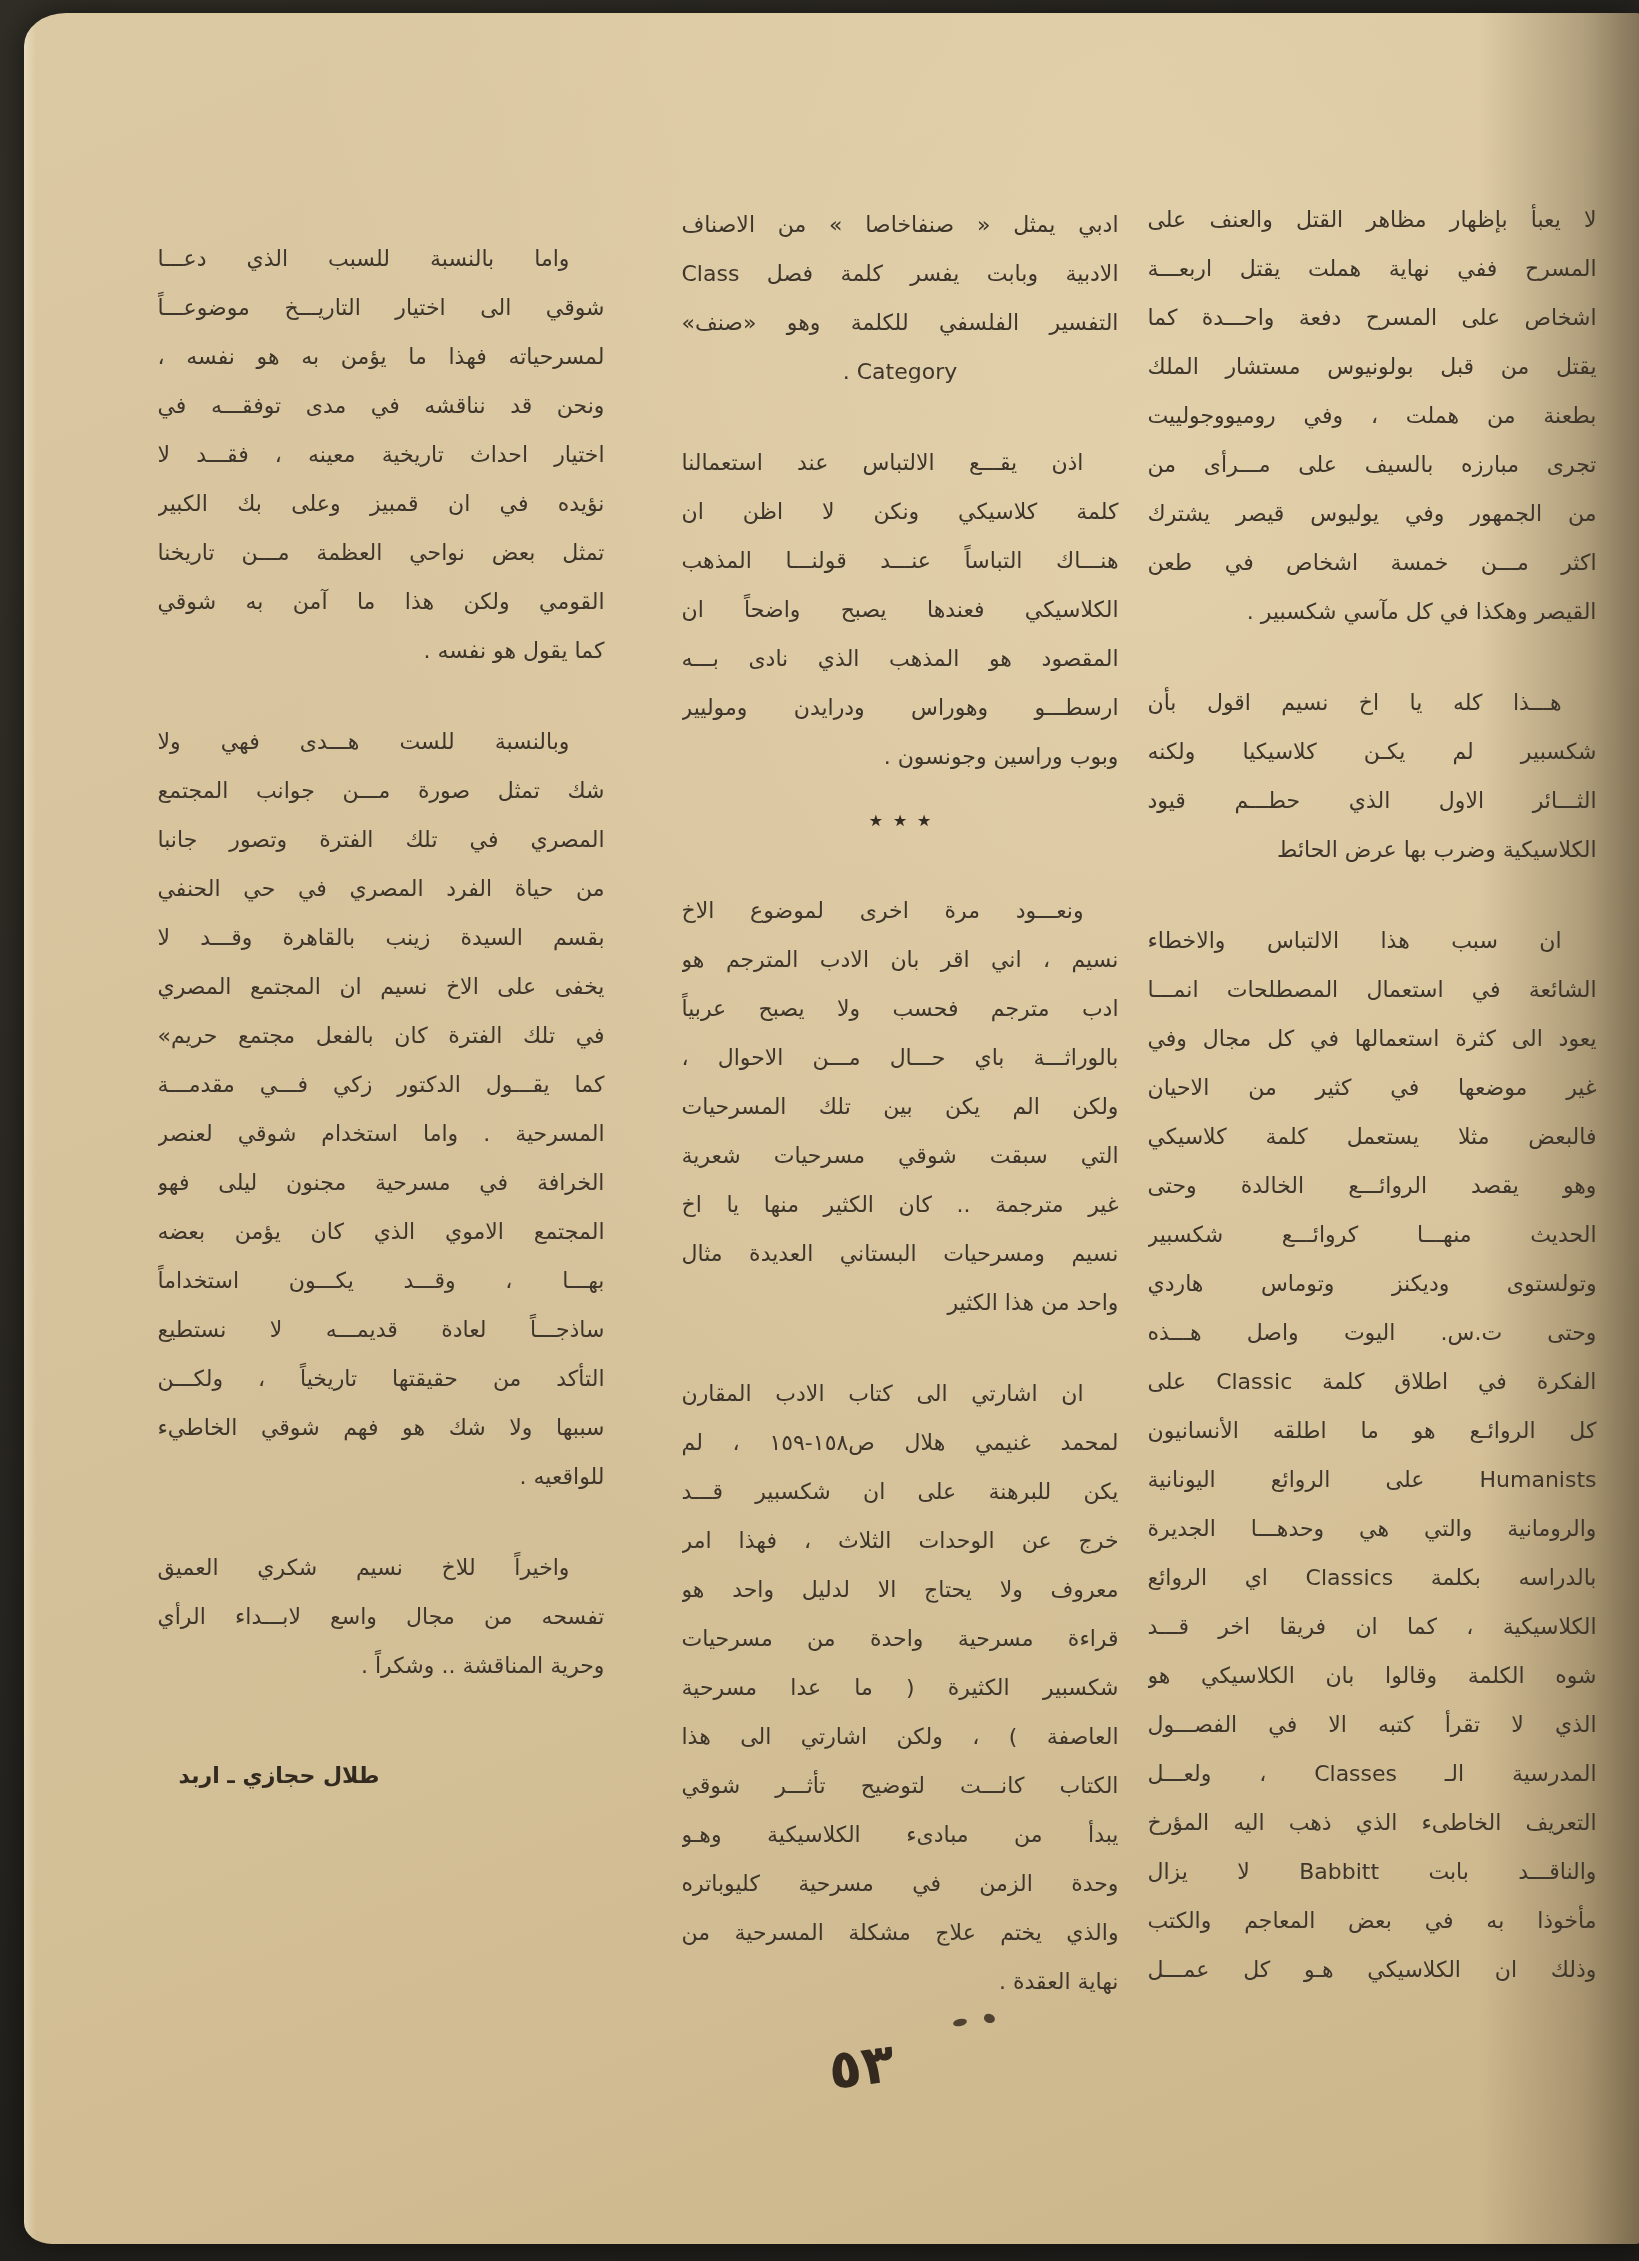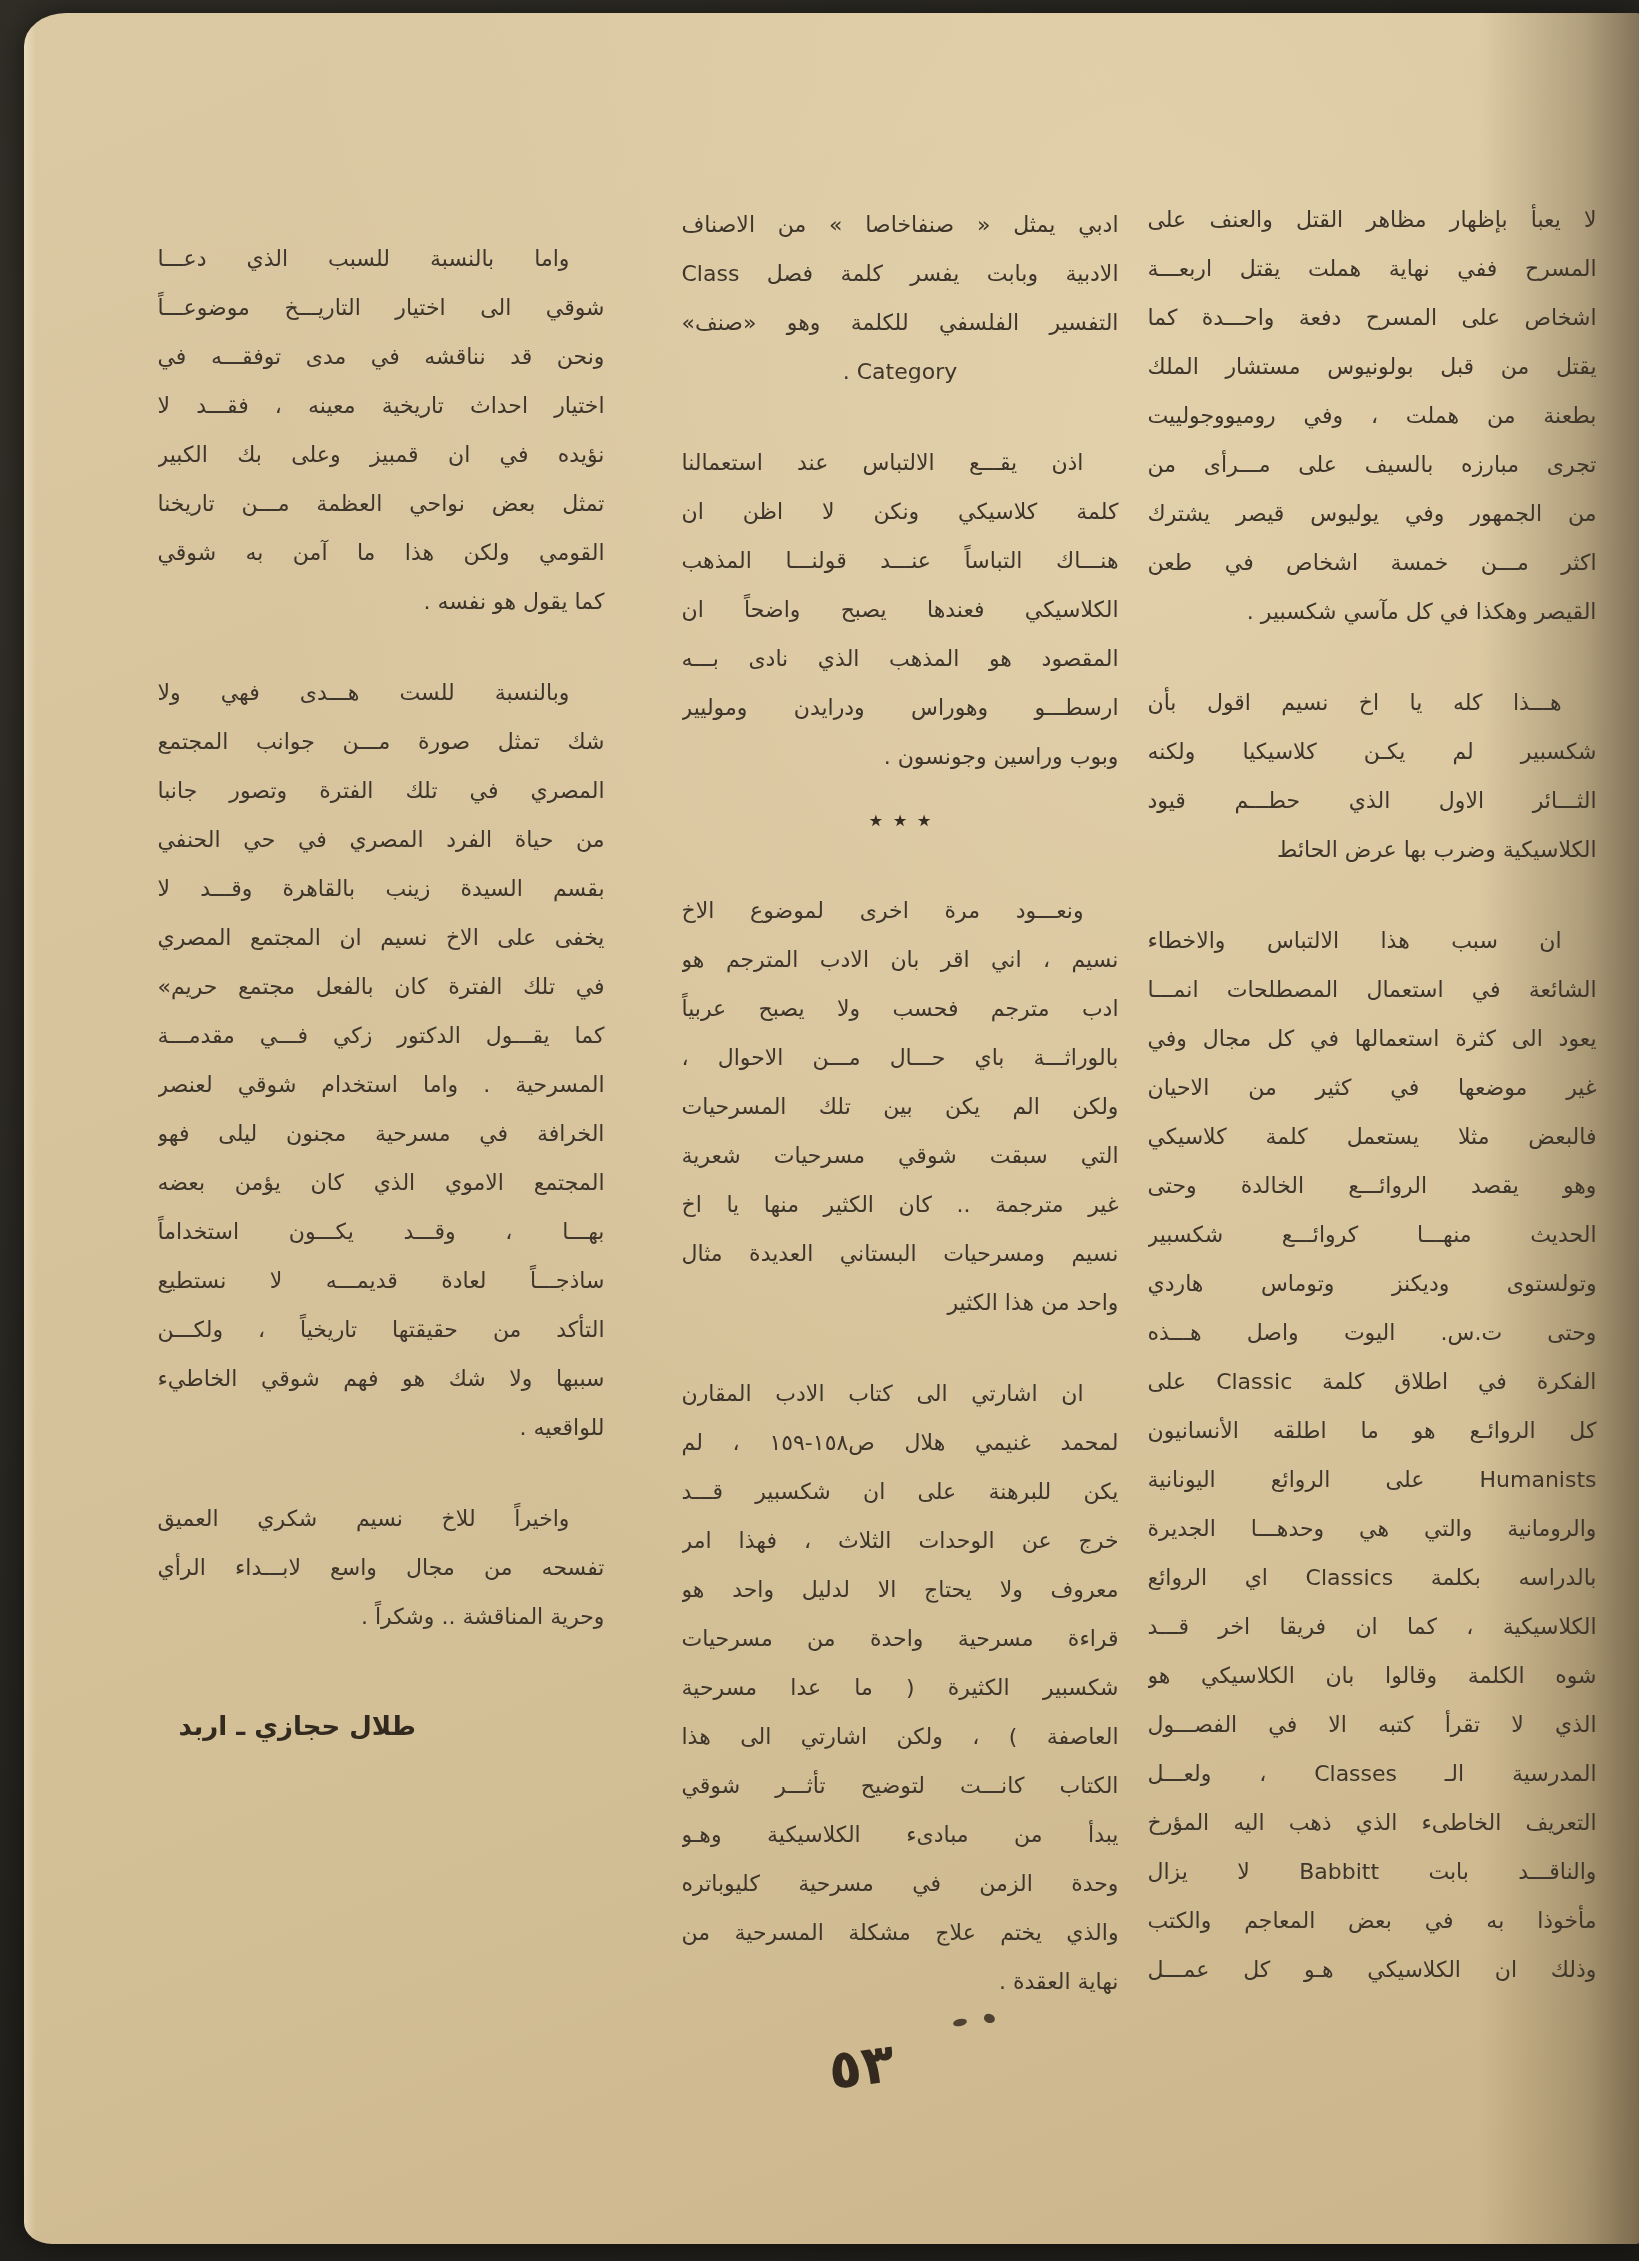--- a/index.html
+++ b/index.html
@@ -31,21 +31,21 @@
   .line.first{text-indent:35px;margin-top:42px;}
   .line.end{text-align-last:right;}
   .line.center{text-align:right;text-align-last:center;}
   .line.sep{
     text-align:center;text-align-last:center;
     font-size:27px;letter-spacing:26px;font-weight:bold;
     margin:14px 0;color:#362d22;
   }
   .line.sig{
     margin-top:61px;text-align:left;text-align-last:left;
-    font-weight:bold;font-size:26px;padding-left:21px;color:#332a1f;
+    font-weight:bold;font-size:22px;padding-left:21px;color:#332a1f;
   }
   #col-right{left:1124px;top:182px;width:449px;}
   #col-middle{left:658px;top:187px;width:437px;}
   #col-left{left:134px;top:179px;width:447px;}
   #page-number{
     position:absolute;left:781px;top:2022px;width:113px;
     text-align:center;font-size:54px;font-weight:bold;color:#33291e;
     transform:rotate(-7deg);
   }
   .speck{position:absolute;background:rgba(42,32,20,0.78);border-radius:50%;}
@@ -126,20 +126,21 @@
         <div class="line body">العاصفة ) ، ولكن اشارتي الى هذا</div>
         <div class="line body">الكتاب كانـــت لتوضيح تأثـــر شوقي</div>
         <div class="line body">يبدأ من مبادىء الكلاسيكية وهـو</div>
         <div class="line body">وحدة الزمن في مسرحية كليوباتره</div>
         <div class="line body">والذي يختم علاج مشكلة المسرحية من</div>
         <div class="line end">نهاية العقدة .</div>
       </div>
     <div id="col-left" class="col" lang="ar" dir="rtl">
         <div class="line first">واما بالنسبة للسبب الذي دعـــا</div>
         <div class="line body">شوقي الى اختيار التاريـــخ موضوعـــاً</div>
+        <div class="line body">لمسرحياته فهذا ما يؤمن به هو نفسه ،</div>
         <div class="line body">ونحن قد نناقشه في مدى توفقـــه في</div>
         <div class="line body">اختيار احداث تاريخية معينه ، فقـــد لا</div>
         <div class="line body">نؤيده في ان قمبيز وعلى بك الكبير</div>
         <div class="line body">تمثل بعض نواحي العظمة مـــن تاريخنا</div>
         <div class="line body">القومي ولكن هذا ما آمن به شوقي</div>
         <div class="line end">كما يقول هو نفسه .</div>
         <div class="line first">وبالنسبة للست هـــدى فهي ولا</div>
         <div class="line body">شك تمثل صورة مـــن جوانب المجتمع</div>
         <div class="line body">المصري في تلك الفترة وتصور جانبا</div>
         <div class="line body">من حياة الفرد المصري في حي الحنفي</div>

